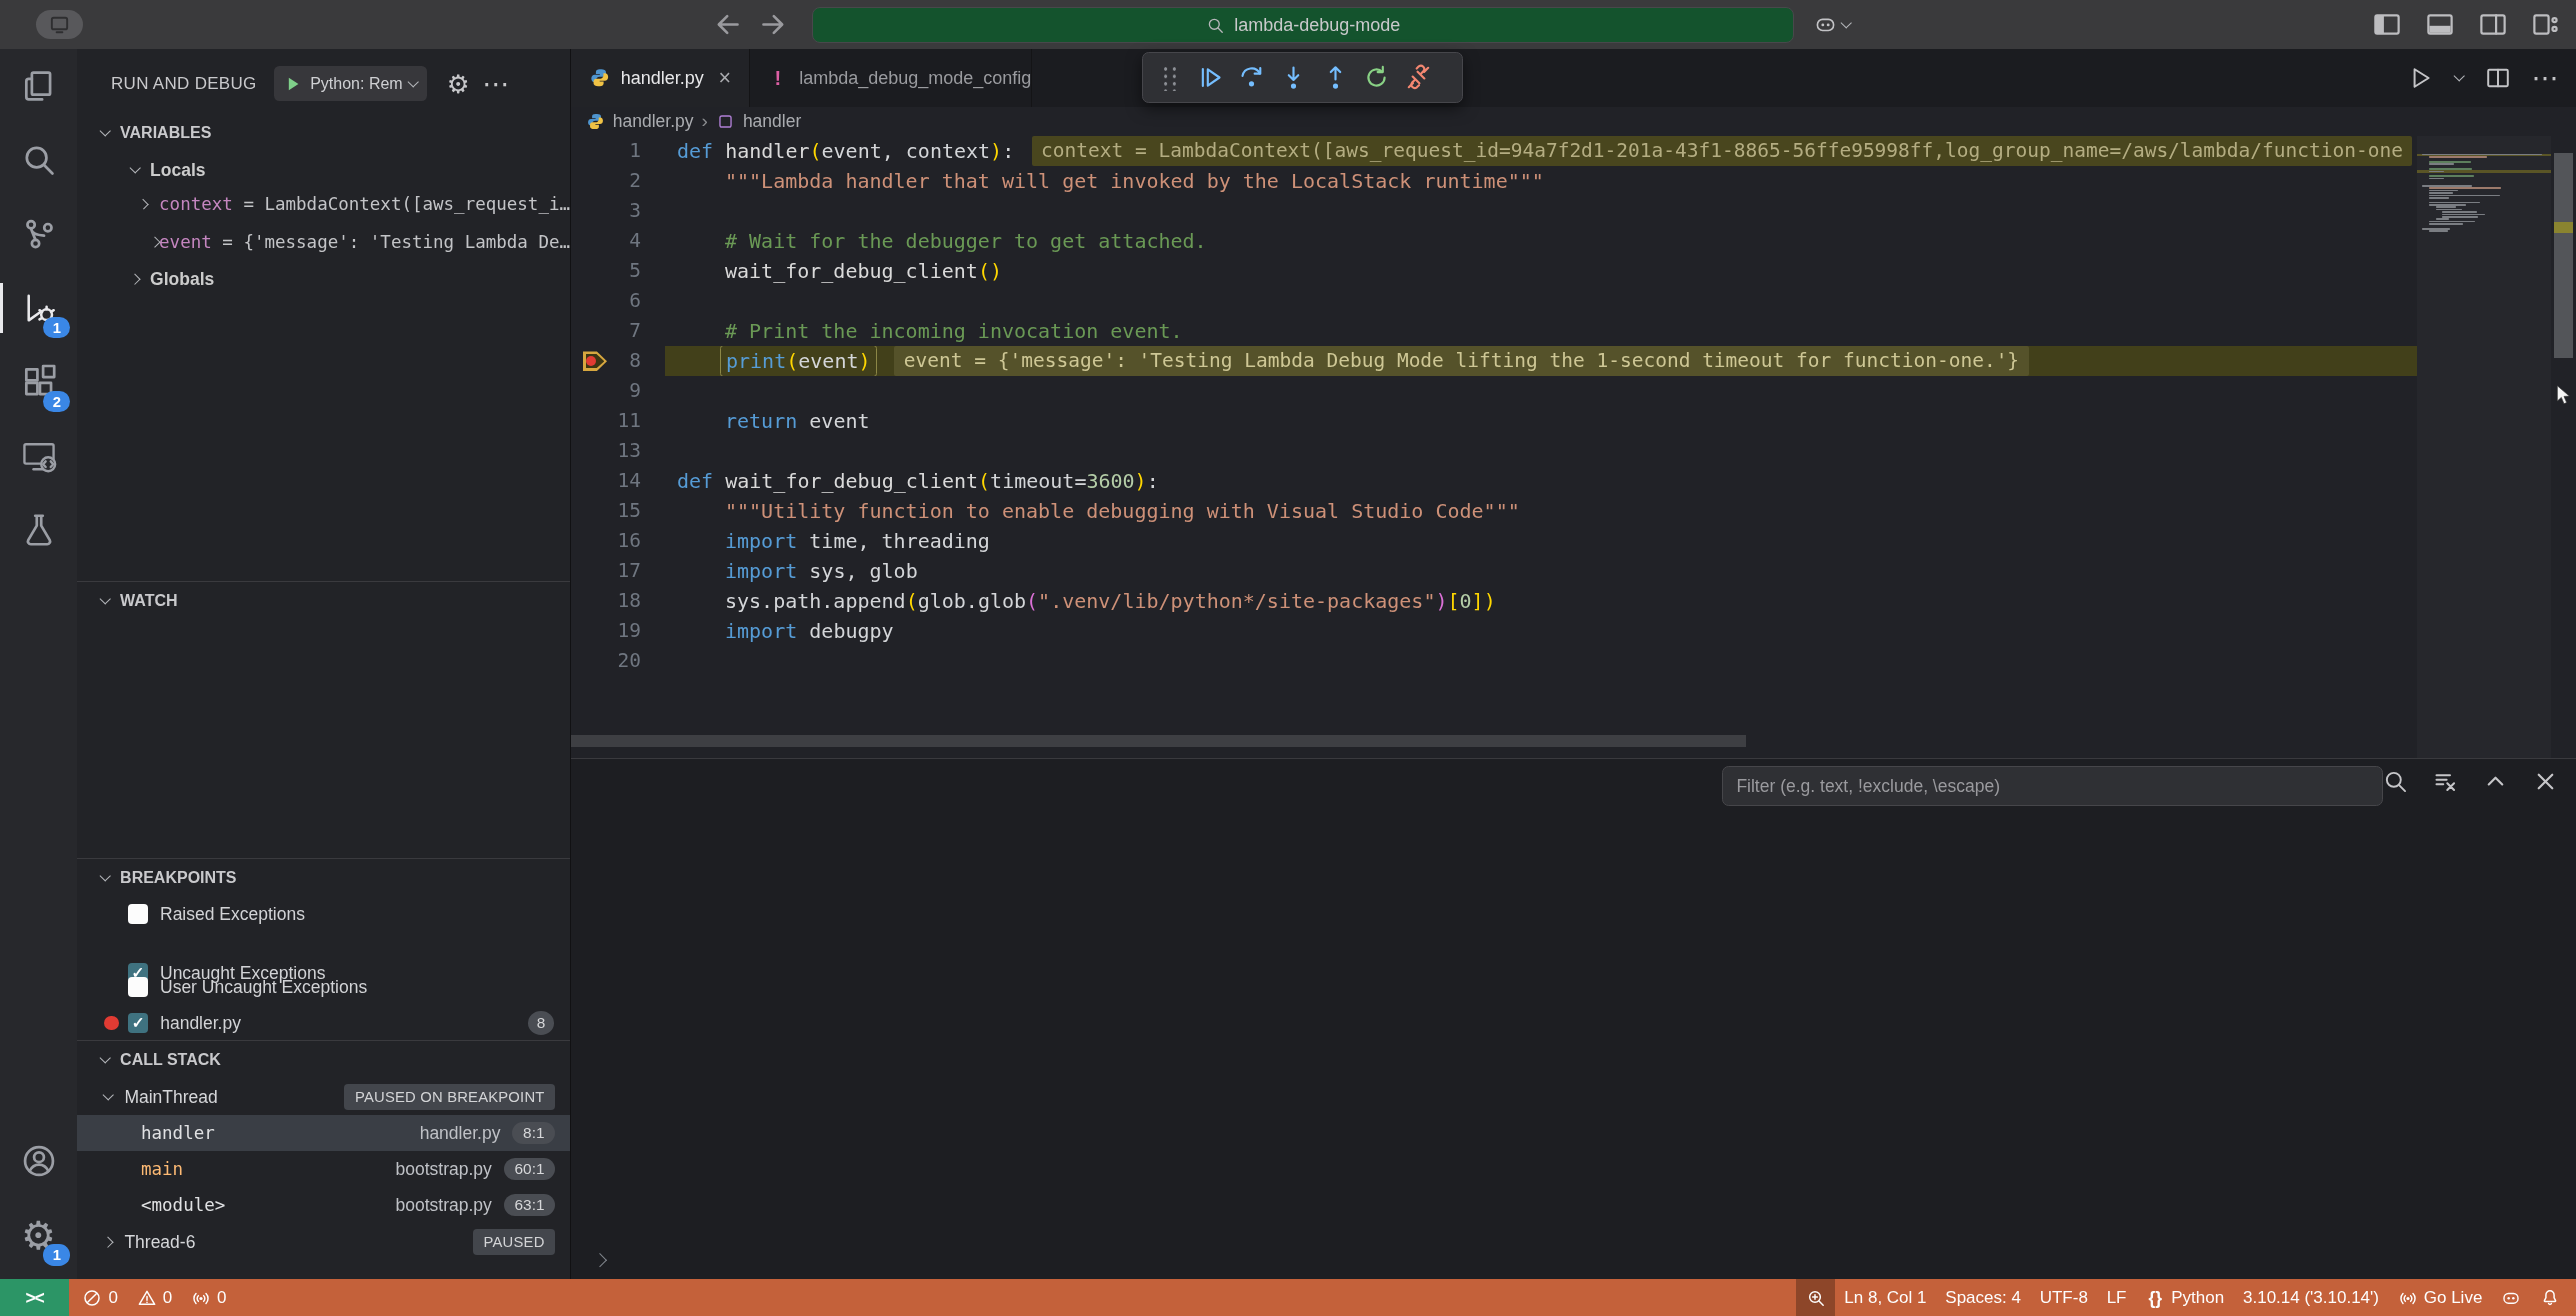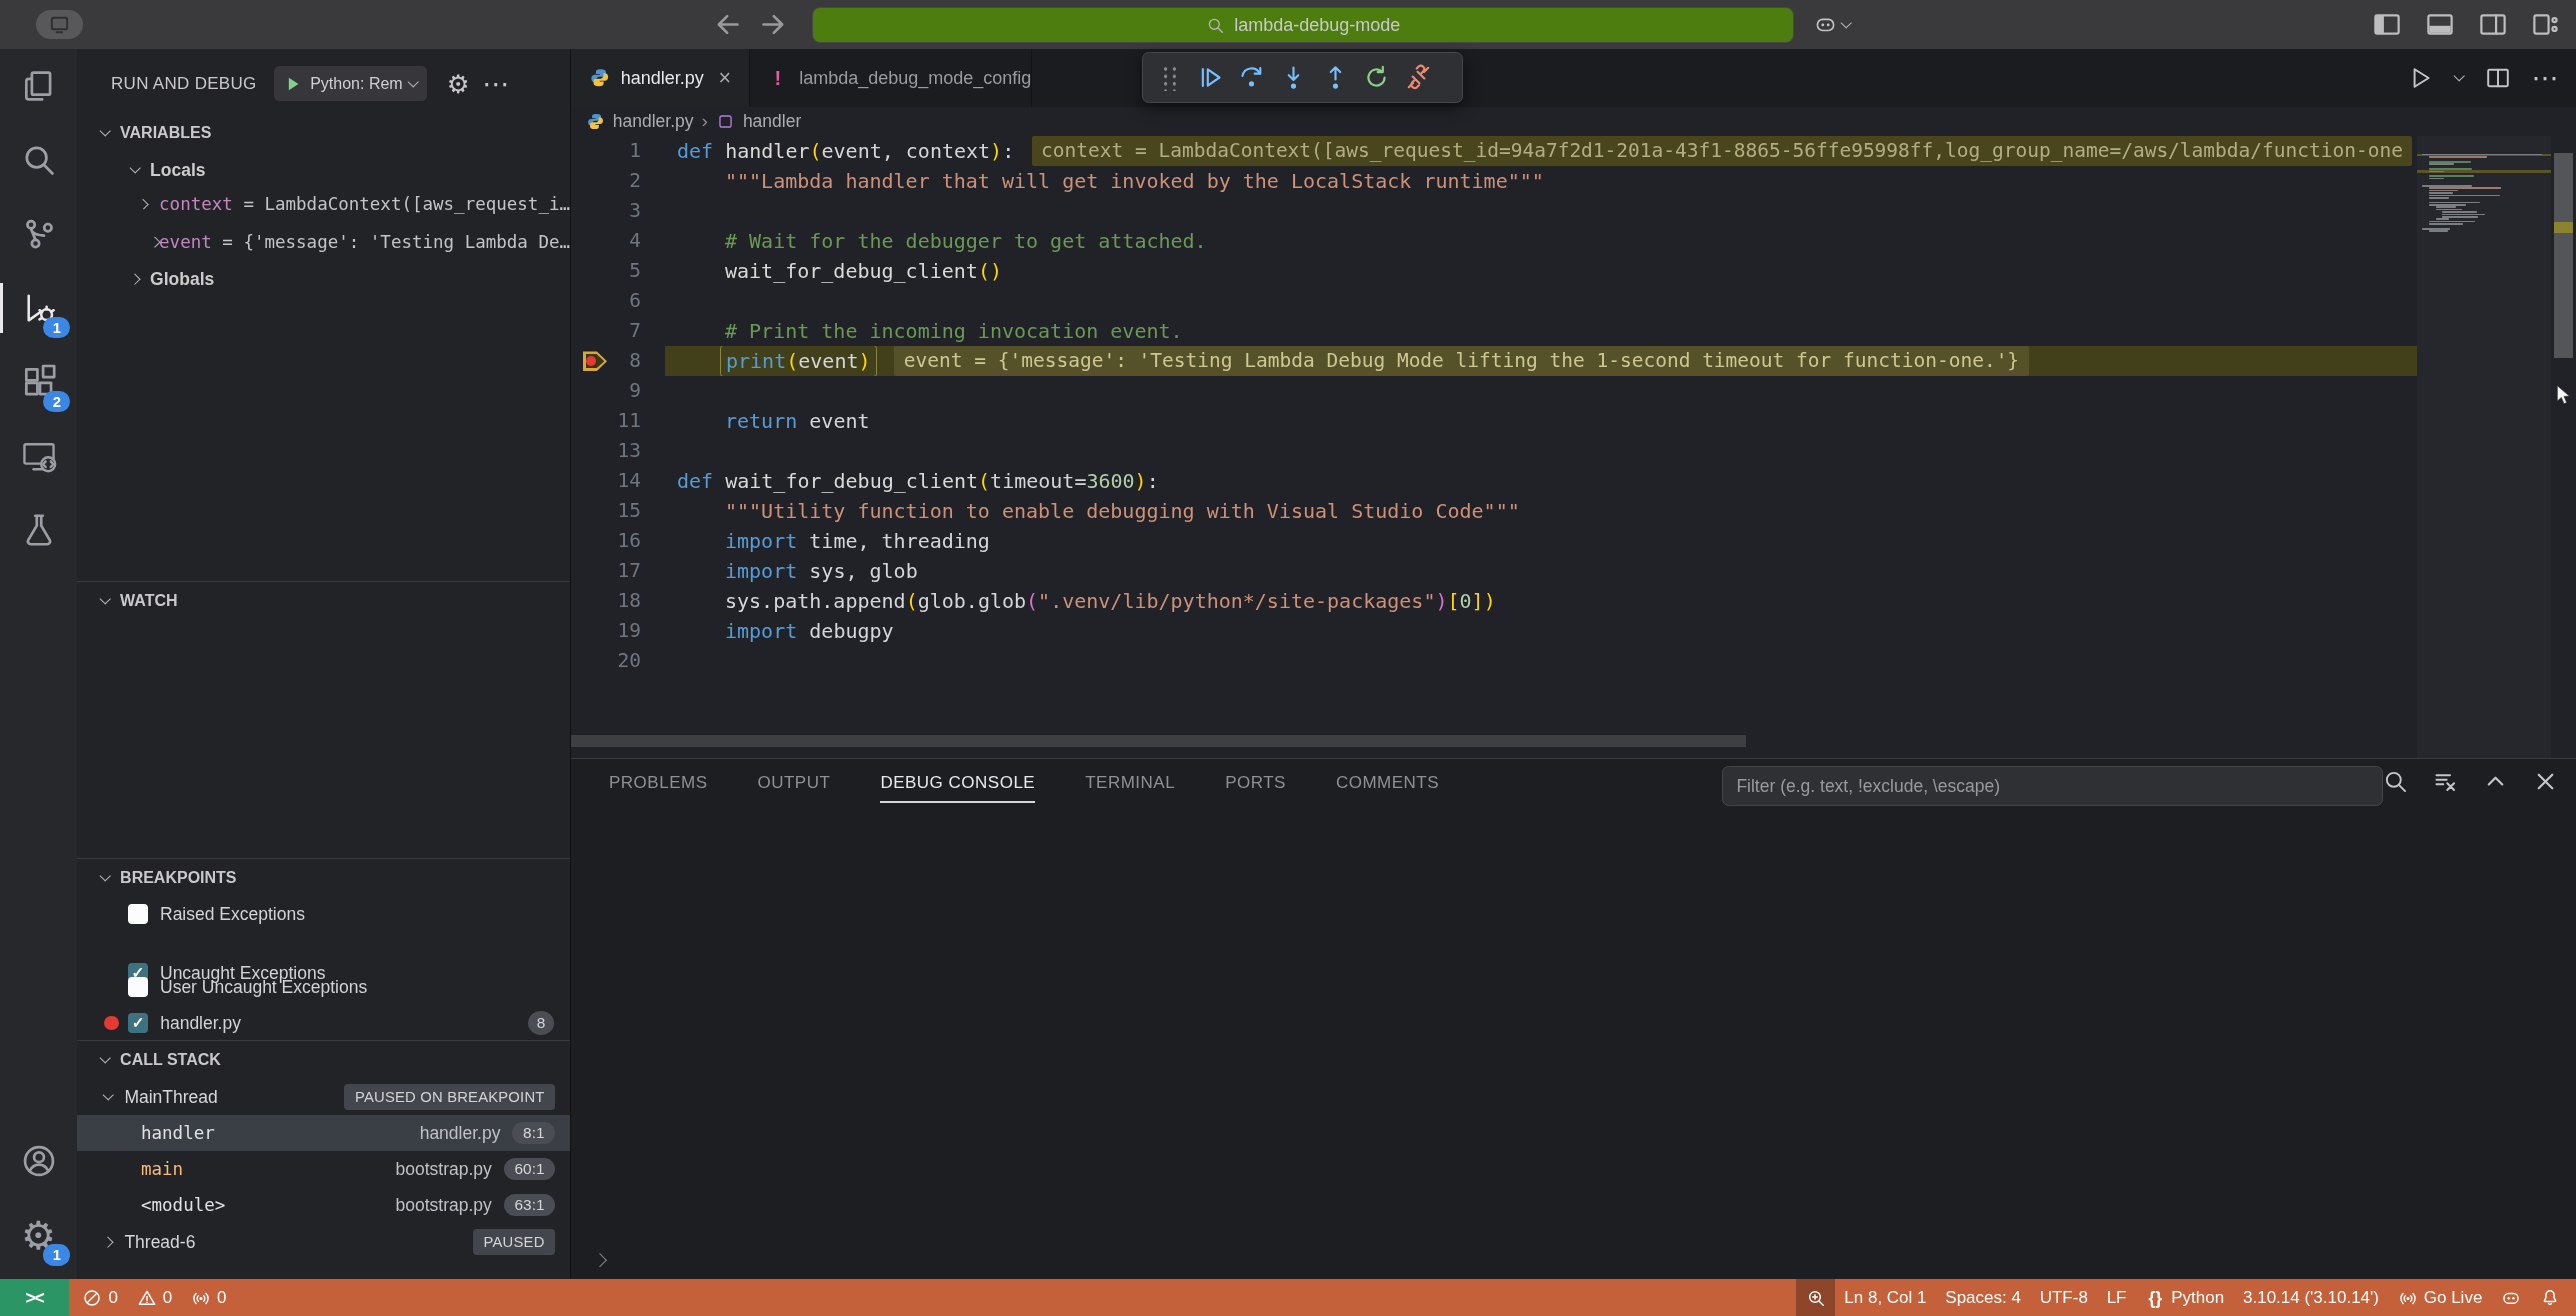--- a/index.html
+++ b/index.html
@@ -8,21 +8,21 @@
   .abs{position:absolute;}
   svg{display:block;}
   .ico{display:inline-flex;align-items:center;justify-content:center;}
   .ico svg{width:100%;height:100%;}
 
   
   #titlebar{left:0;top:0;width:2576px;height:49px;background:#3a3a3c;border-bottom:0.7px solid #262626;}
   #win-pill{left:36px;top:10px;width:47px;height:29px;border-radius:14.8px;background:#58585b;display:flex;align-items:center;justify-content:center;color:#2e2e30;}
   #nav-back,#nav-fwd{top:9.4px;width:31px;height:31px;color:#9a9a9e;}
   #nav-back{left:713px;}#nav-fwd{left:757px;}
-  #cmd-center{left:812px;top:7.4px;width:980px;height:34px;background:#4d7c0f;border:0.7px solid #48484b;border-radius:8px;
+  #cmd-center{left:812px;top:7.4px;width:980px;height:34px;background:#14532d;border:0.7px solid #48484b;border-radius:8px;
               display:flex;align-items:center;justify-content:center;gap:9.4px;color:#c9c9cb;font-size:18px;}
   #copilot-btn{left:1814px;top:10.7px;height:28px;display:flex;align-items:center;gap:5.4px;color:#c3c3c6;}
   #win-icons{right:13.4px;top:9.4px;display:flex;gap:19px;}
   #win-icons .ico{width:34px;height:31px;color:#bdbdc0;}
 
   
   #activitybar{left:0;top:49px;width:77px;bottom:38px;background:#27282c;border-right:0.7px solid #1b1b1d;}
   .act-item{position:relative;width:77px;height:74px;display:flex;align-items:center;justify-content:center;color:#9b9ea5;cursor:pointer;}
   .act-item .ico{width:38px;height:38px;}
   .act-item.active{color:#e9e9ec;}
@@ -629,28 +629,20 @@
       <div class="marker"></div>
   </div>
   <div id="mouse-cursor" class="ico">
       <svg viewBox="0 0 24 32">
         <path d="M2 1 L2 24 L8 18.5 L12 28 L16 26.3 L12 17 L20 16.5 Z" fill="#f5f5f5" stroke="#333" stroke-width="1"></path>
       </svg>
     </div>
 </div>
 
 <div id="panel" class="abs">
-  <div id="panel-tabs">
-      <div class="ptab">PROBLEMS</div>
-      <div class="ptab">OUTPUT</div>
-      <div class="ptab active">DEBUG CONSOLE</div>
-      <div class="ptab">TERMINAL</div>
-      <div class="ptab">PORTS</div>
-      <div class="ptab">COMMENTS</div>
-    </div>
   <div id="filter-box">
     <input type="text" placeholder="Filter (e.g. text, !exclude, \escape)" style="">
   </div>
   <div id="panel-actions">
     <span class="ico">
         <svg viewBox="0 0 24 24" fill="none" stroke="currentColor" stroke-width="1.7" stroke-linecap="round" stroke-linejoin="round">
           <circle cx="10.5" cy="10.5" r="6.2"></circle>
           <path d="M15.2 15.2 20.5 20.5"></path>
         </svg>
       </span>

